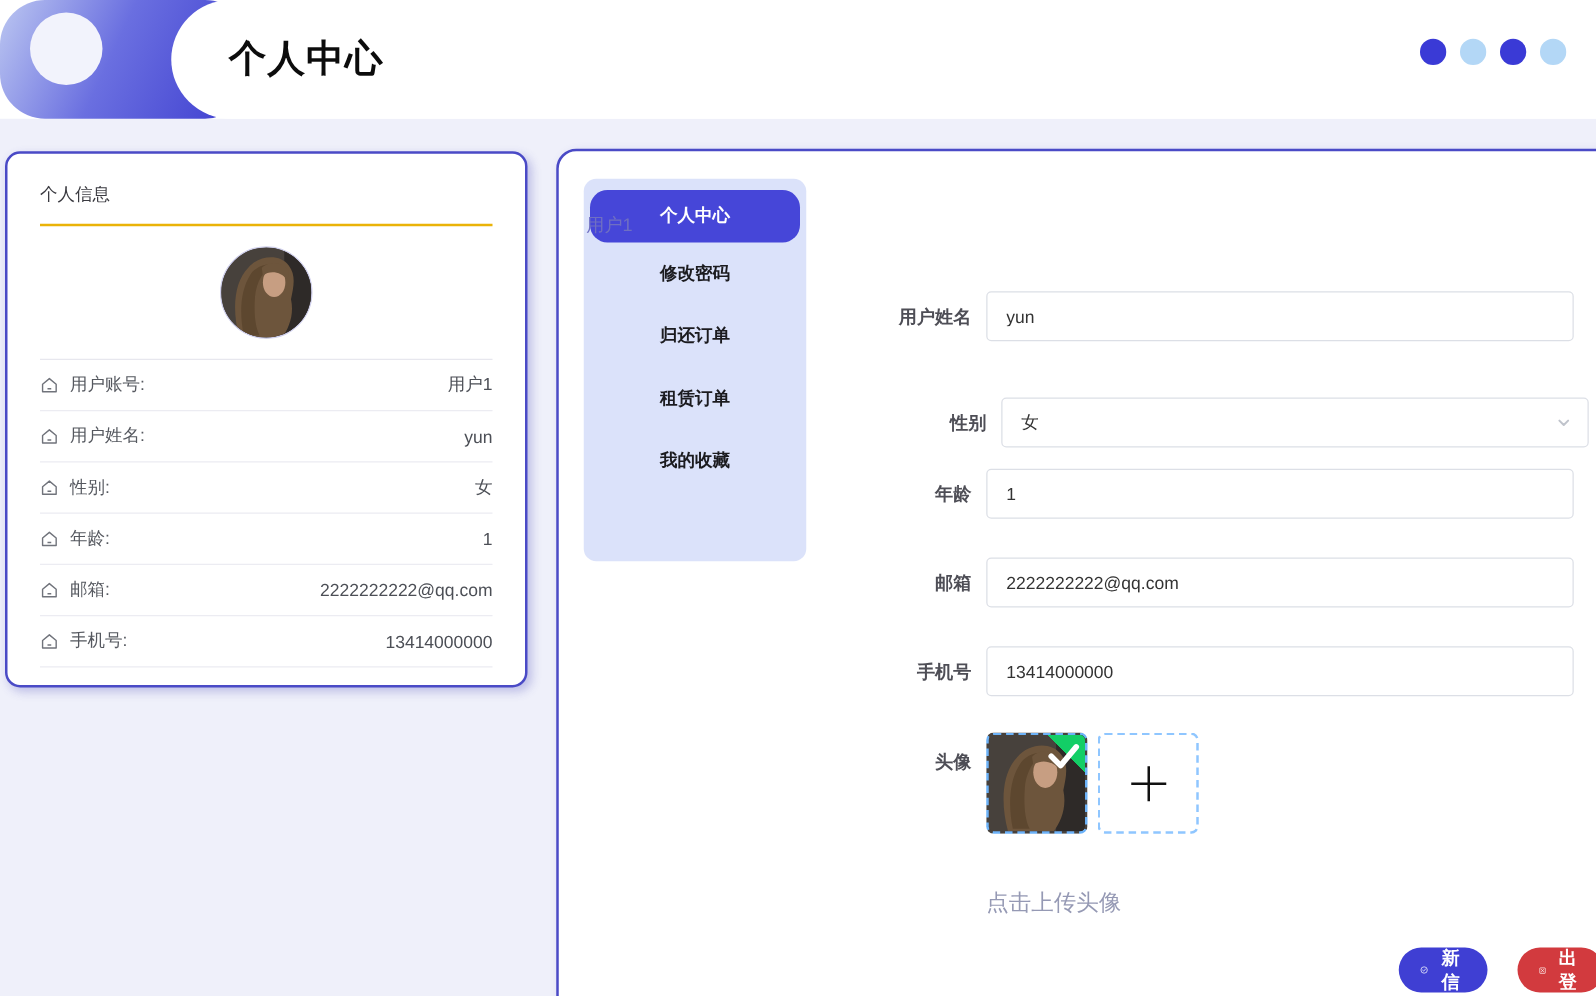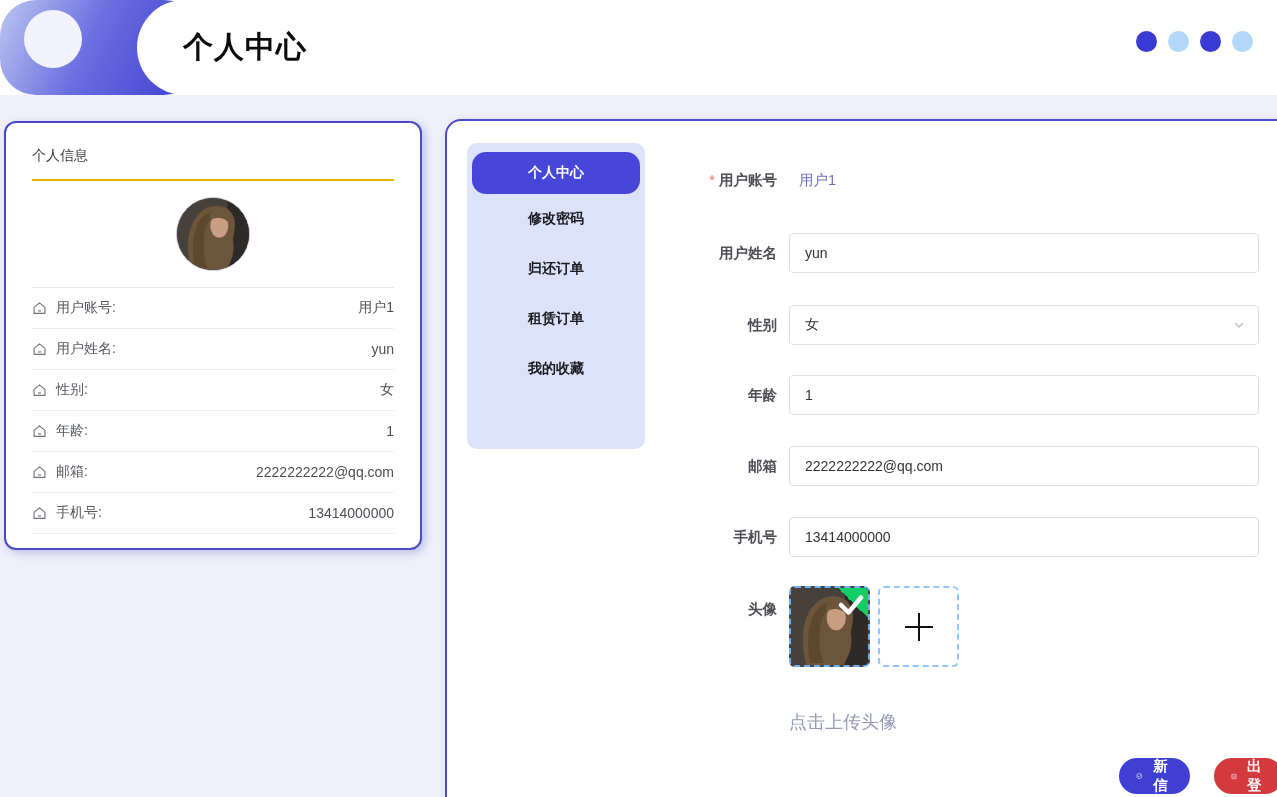--- a/index.html
+++ b/index.html
@@ -225,32 +225,29 @@
 
   <div class="side-menu">
     <div class="menu-item-active">个人中心</div>
     <div class="menu-item">修改密码</div>
     <div class="menu-item">归还订单</div>
     <div class="menu-item">租赁订单</div>
     <div class="menu-item">我的收藏</div>
   </div>
 
   <div class="form-row" style="top:50px;">
-    <span class="f-label">
-      <span class="req">*</span><span>用户账号</span>
-    </span>
     <span class="account-value">用户1</span>
   </div>
 
   <div class="form-row" style="top:112px;">
     <span class="f-label">用户姓名</span>
     <input class="text-input f-field" type="text" value="yun" style="">
   </div>
 
-  <div class="form-row" style="top:184px;">
+  <div class="form-row" style="top:197px;padding-left:12px;">
     <span class="f-label">性别</span>
     <div class="select-box f-field">
       <span>女</span>
       <svg width="14" height="14" viewBox="0 0 14 14">
           <polyline points="3.5,5.5 7,9 10.5,5.5" fill="none" stroke="#c0c4cc" stroke-width="1.6" stroke-linecap="round" stroke-linejoin="round"></polyline>
         </svg>
     </div>
   </div>
 
   <div class="form-row" style="top:254px;">

